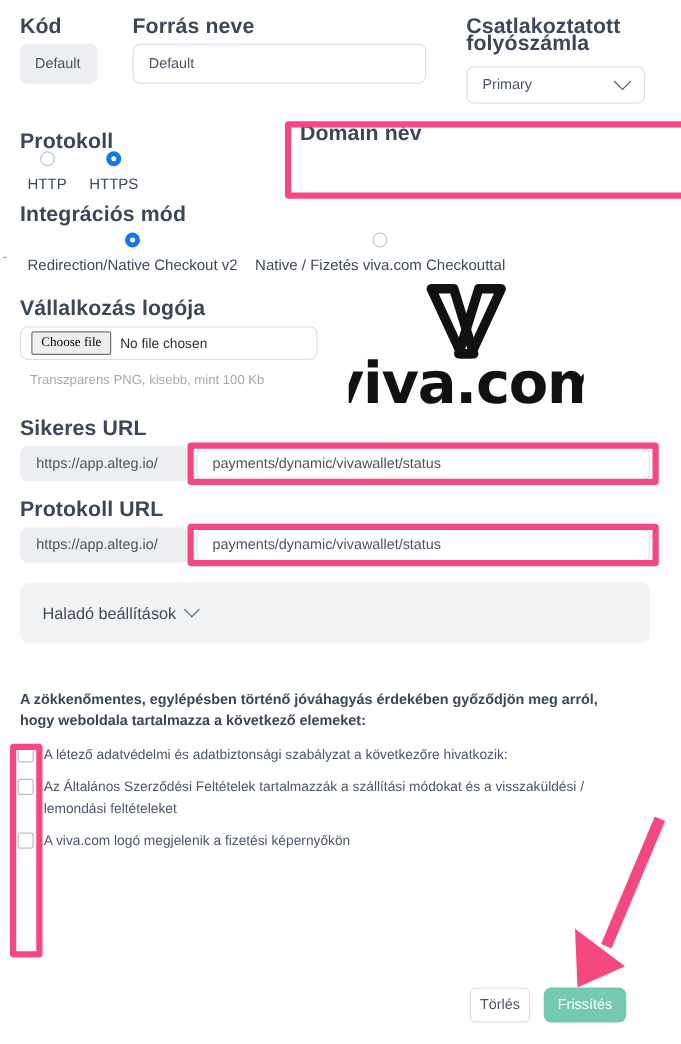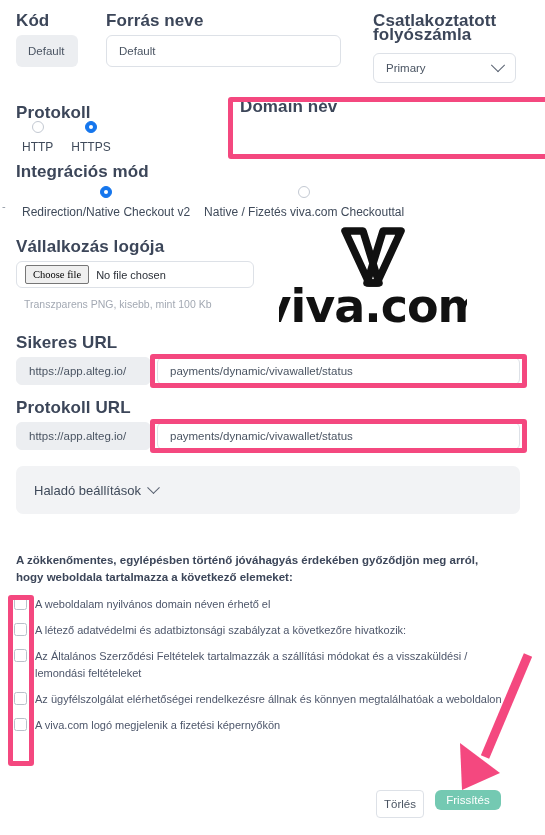--- a/index.html
+++ b/index.html
@@ -178,21 +178,21 @@
   #torles-btn {
     position: absolute; left: 376px; top: 0;
     width: 48px; height: 28px;
     border: 1px solid #dde1e7; border-radius: 4px; background: #fff;
     color: #4a5462; font-size: 11.5px;
     display: flex; align-items: center; justify-content: center;
     font-family: "Liberation Sans", sans-serif; box-sizing: border-box;
   }
   #frissites-btn {
     position: absolute; left: 435px; top: 0;
-    width: 66px; height: 20px;
+    width: 66px; height: 28px;
     border: none; border-radius: 6px; background: #74c9b2;
     color: #fff; font-size: 11.5px;
     display: flex; align-items: center; justify-content: center;
     font-family: "Liberation Sans", sans-serif; box-sizing: border-box;
   }
 </style>
 </head>
 <body>
 
 <div class="page">
@@ -269,36 +269,28 @@
   <div id="advanced">
     <span>Haladó beállítások</span>
     <span class="chev"></span>
   </div>
 
   <div id="checklist-title">A zökkenőmentes, egylépésben történő jóváhagyás érdekében győződjön meg arról, hogy weboldala tartalmazza a következő elemeket:</div>
 
   <div id="checklist">
     <div class="chk-row">
       <span class="chk-box"></span>
-      <span class="chk-text">A weboldalam nyilvános domain néven érhető el</span>
-    </div>
-    <div class="chk-row">
-      <span class="chk-box"></span>
       <span class="chk-text">A létező adatvédelmi és adatbiztonsági szabályzat a következőre hivatkozik:</span>
     </div>
     <div class="chk-row">
       <span class="chk-box"></span>
       <span class="chk-text">Az Általános Szerződési Feltételek tartalmazzák a szállítási módokat és a visszaküldési / lemondási feltételeket</span>
     </div>
     <div class="chk-row">
       <span class="chk-box"></span>
-      <span class="chk-text">Az ügyfélszolgálat elérhetőségei rendelkezésre állnak és könnyen megtalálhatóak a weboldalon</span>
-    </div>
-    <div class="chk-row">
-      <span class="chk-box"></span>
       <span class="chk-text">A viva.com logó megjelenik a fizetési képernyőkön</span>
     </div>
   </div>
   <div class="hl" id="hl-checks"></div>
 
   <div id="arrow">
     <svg width="105" height="155" viewBox="0 0 105 155" xmlns="http://www.w3.org/2000/svg" aria-hidden="true">
       <line x1="88" y1="10" x2="45" y2="112" stroke="#f4487f" stroke-width="9" stroke-linecap="butt"></line>
       <polygon points="20,98 60,128 22,145" fill="#f4487f"></polygon>
     </svg>

